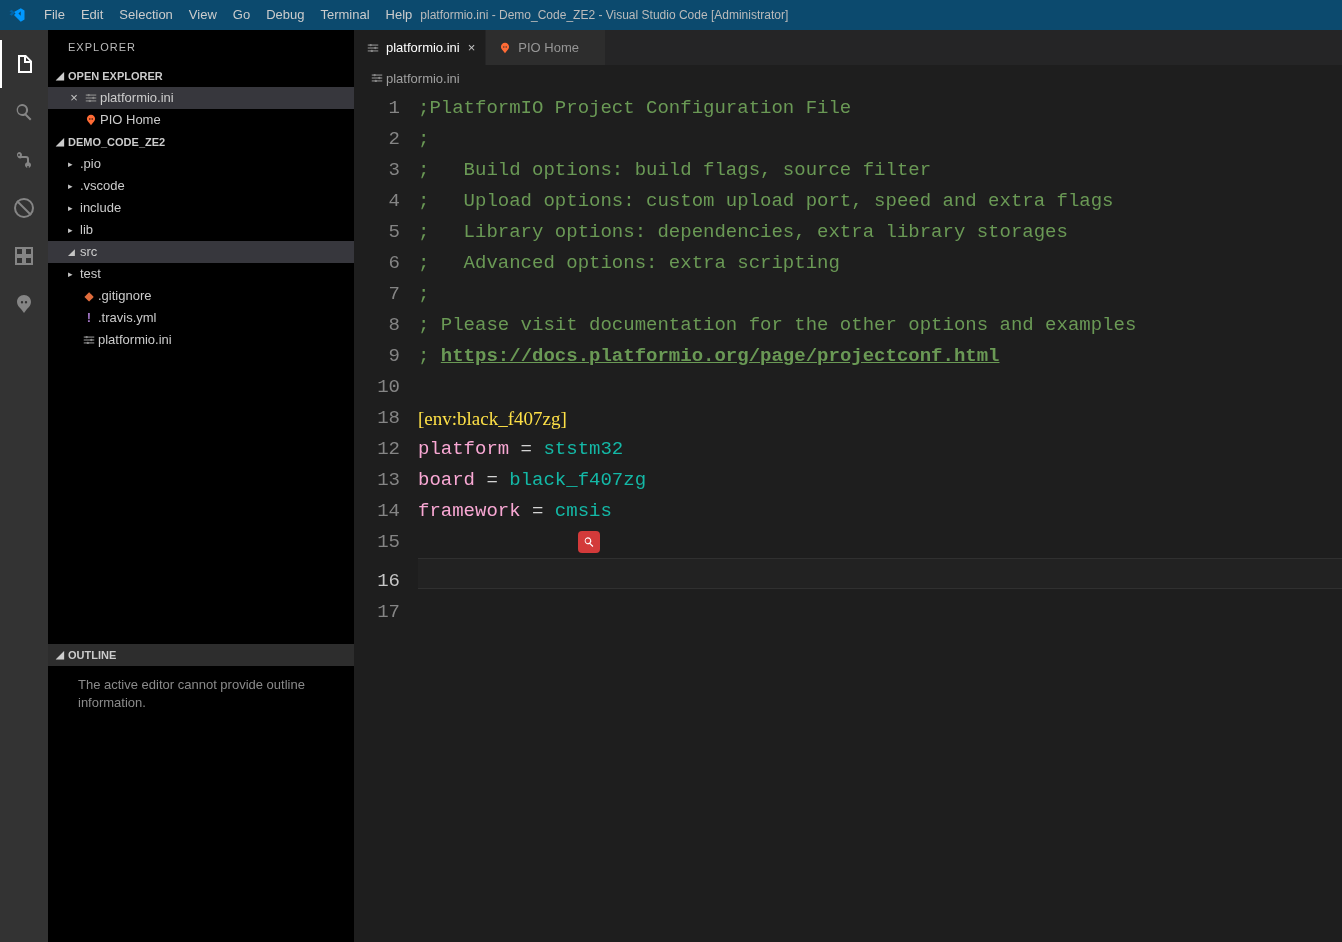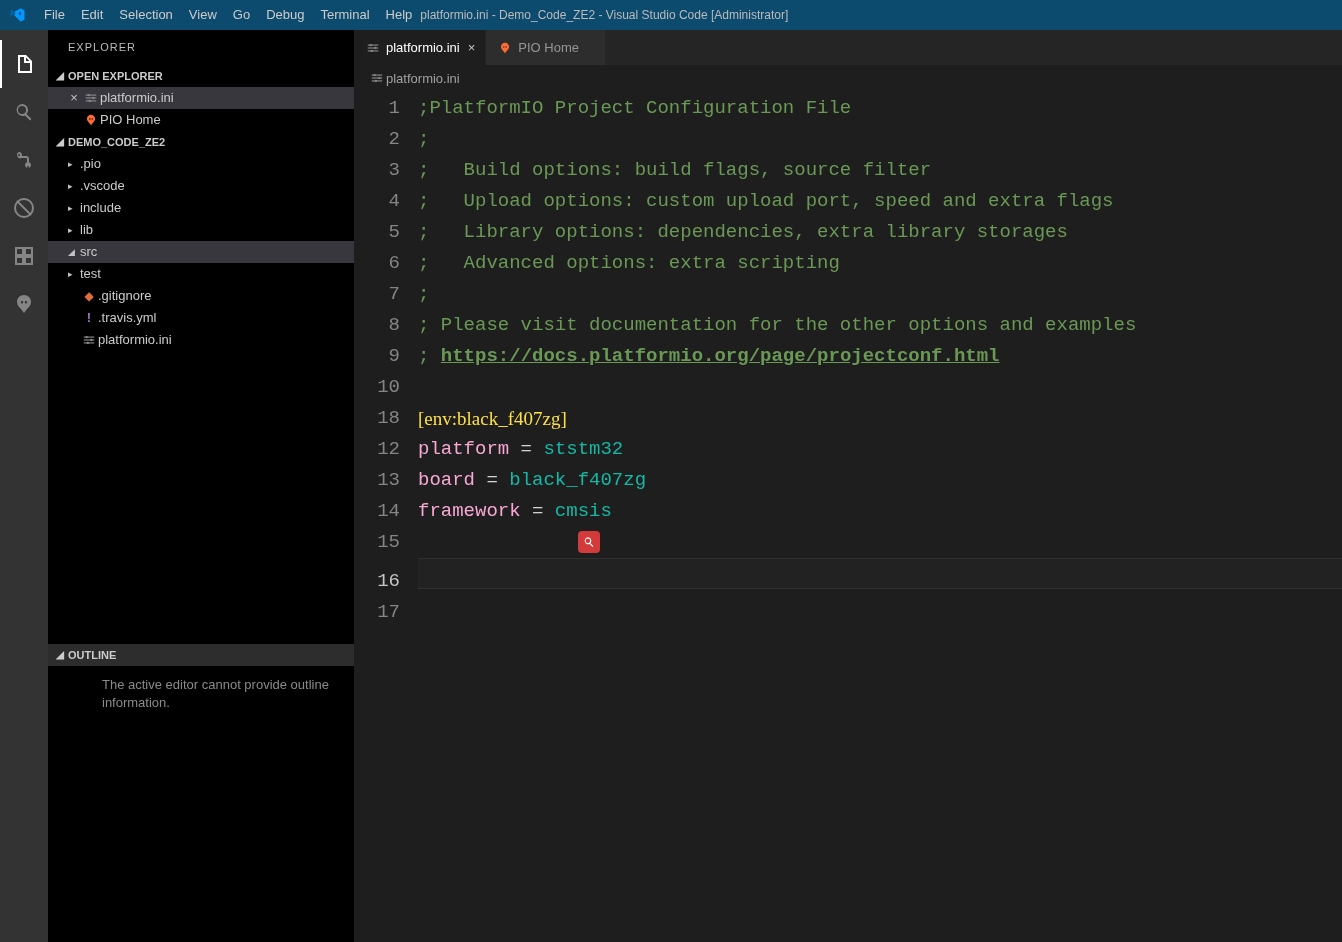--- a/index.html
+++ b/index.html
@@ -85,25 +85,24 @@
   .open-editor-item {
     height: 22px; line-height: 22px;
     display: flex; align-items: center;
     padding-left: 18px;
   }
   .open-editor-item .close-x { width: 16px; text-align:center; color:#c5c5c5; font-size:13px;}
   .open-editor-item .ficon { width: 18px; display:inline-flex; align-items:center; justify-content:center; }
   .open-editor-item.active { background: #37373d; }
 
   .outline-msg {
-    padding: 10px 18px;
+    padding: 10px 30px;
     font-size: 13px;
     color: #8a8a8a;
     line-height: 1.4;
-    margin-left: 36px;
   }
   .sidebar .filler { flex: 1; }
 
   
   .editor-group { flex: 1; display: flex; flex-direction: column; background: #1e1e1e; }
 
   .tabs {
     height: 35px;
     background: #252526;
     display: flex;

